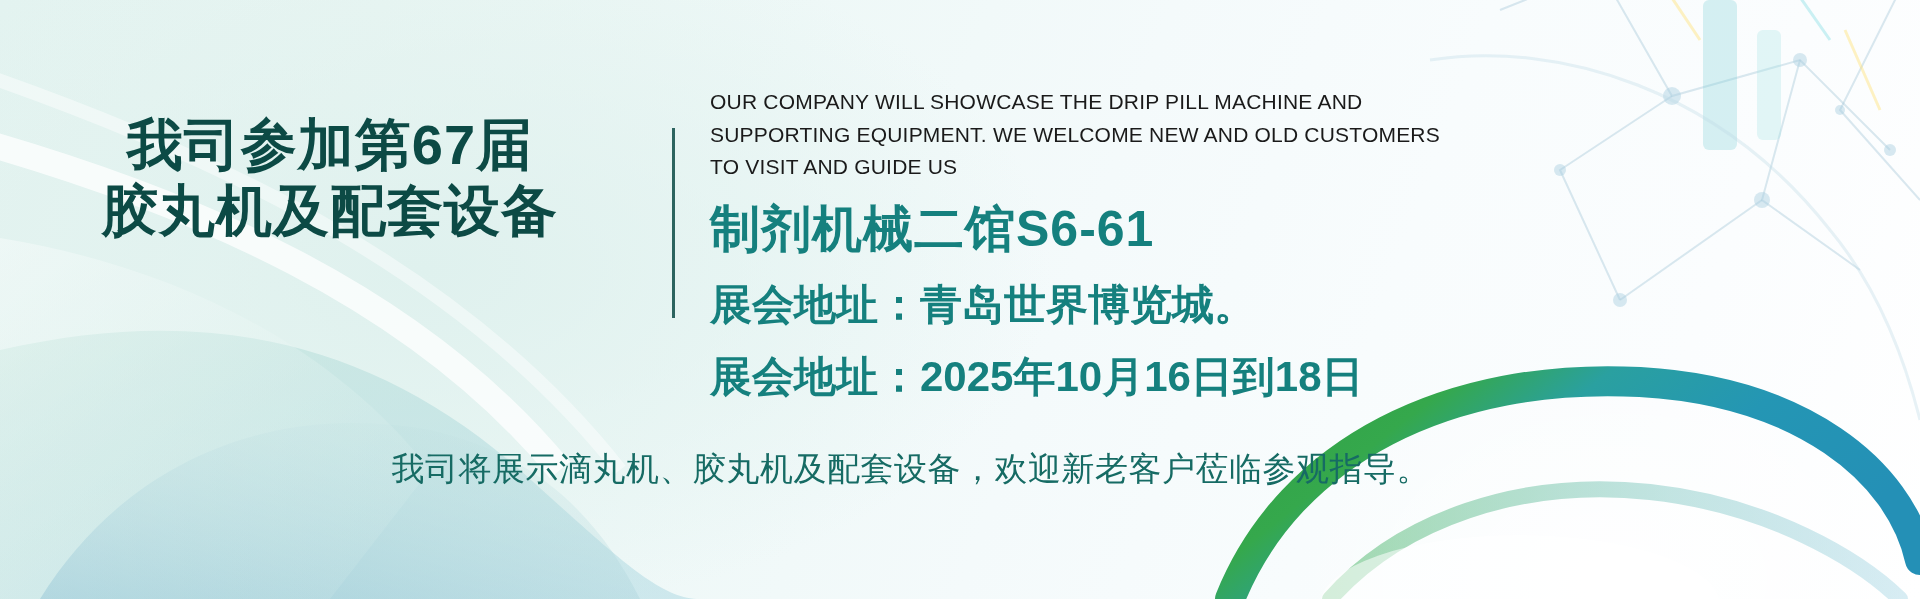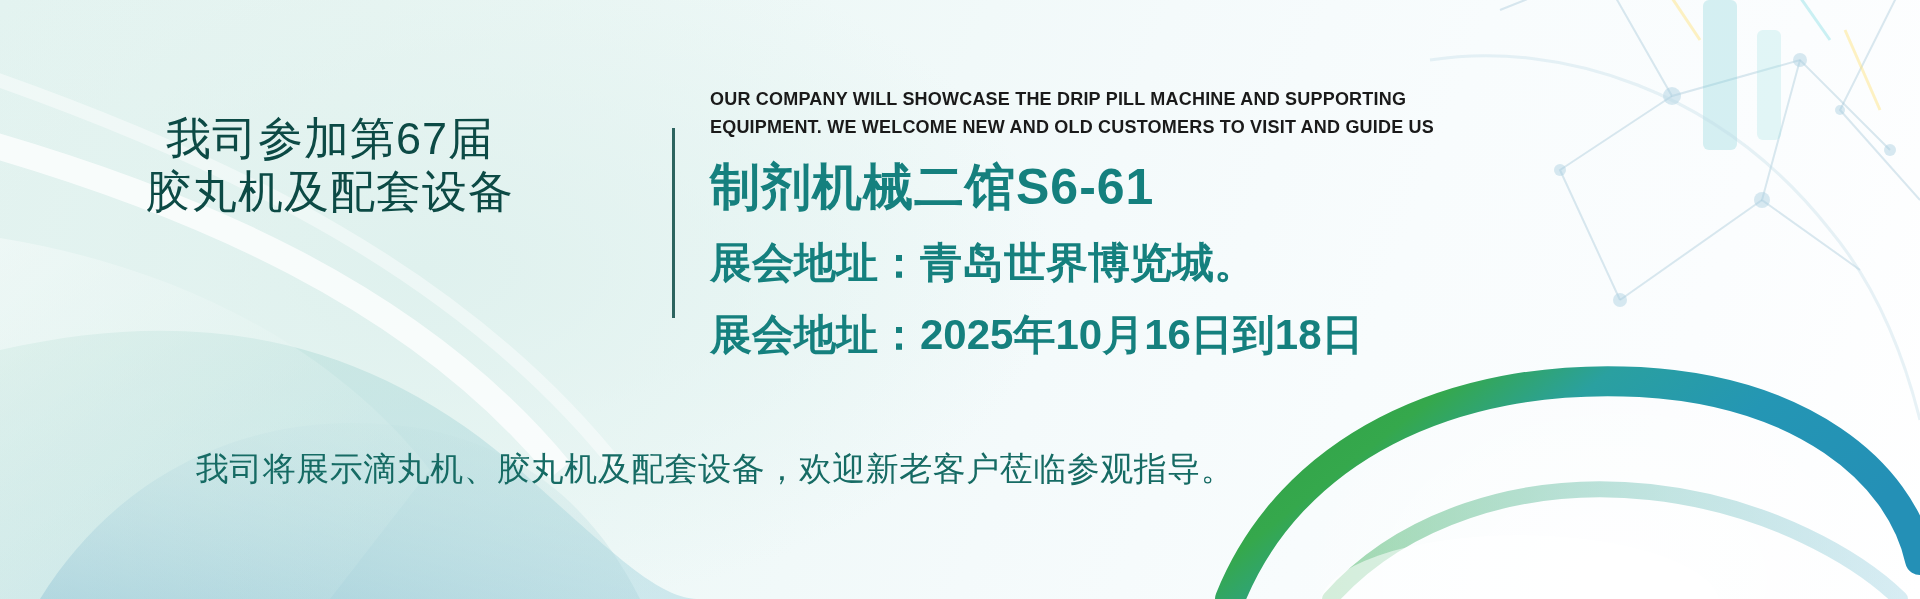--- a/index.html
+++ b/index.html
@@ -30,23 +30,23 @@
   
   .left-block {
     position: absolute;
     left: 0;
     top: 112px;
     width: 660px;
     text-align: center;
     color: #0c4a45;
   }
   .left-line {
-    font-size: 45px;
+    font-size: 56px;
     line-height: 1.18;
-    font-weight: 400;
+    font-weight: 700;
     letter-spacing: 1px;
     white-space: nowrap;
   }
 
   
   .divider {
     position: absolute;
     left: 672px;
     top: 128px;
     width: 3px;
@@ -56,23 +56,23 @@
   }
 
   
   .right-block {
     position: absolute;
     left: 710px;
     top: 86px;
     width: 1130px;
   }
   .eyebrow {
-    font-size: 18px;
+    font-size: 21px;
     line-height: 1.55;
-    font-weight: 700;
+    font-weight: 400;
     color: #1a1a1a;
     letter-spacing: .2px;
     max-width: 760px;
     text-transform: uppercase;
   }
   .hall {
     margin-top: 18px;
     font-size: 50px;
     font-weight: 700;
     color: #15807e;
@@ -88,21 +88,21 @@
     line-height: 1.15;
     white-space: nowrap;
   }
 
   
   .tagline {
     position: absolute;
     left: 0;
     top: 447px;
     width: 1430px;
-    text-align: center;
+    text-align: right;
     font-size: 33px;
     font-weight: 500;
     color: #166b64;
     letter-spacing: .5px;
     white-space: nowrap;
   }
 </style>
 </head>
 <body>
 

